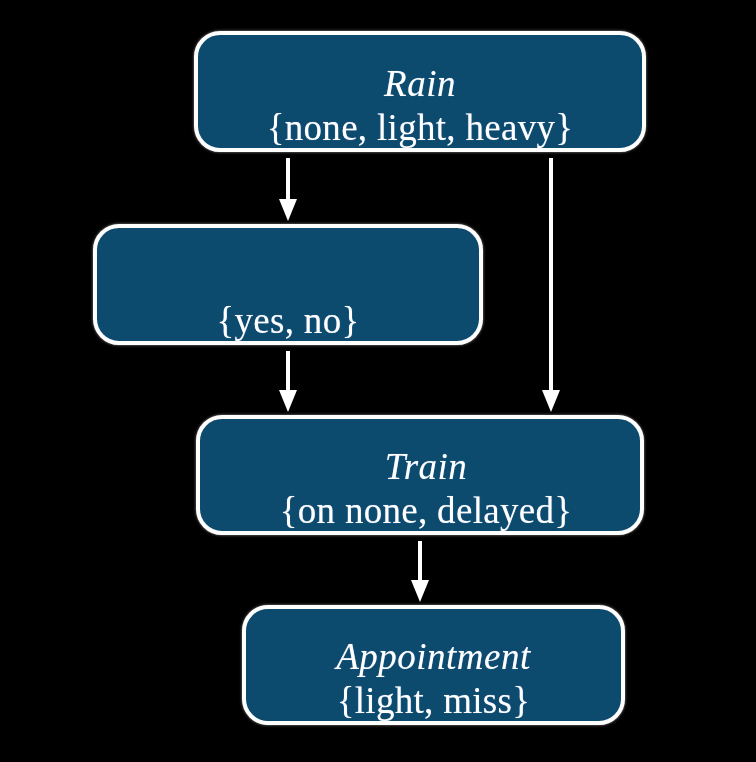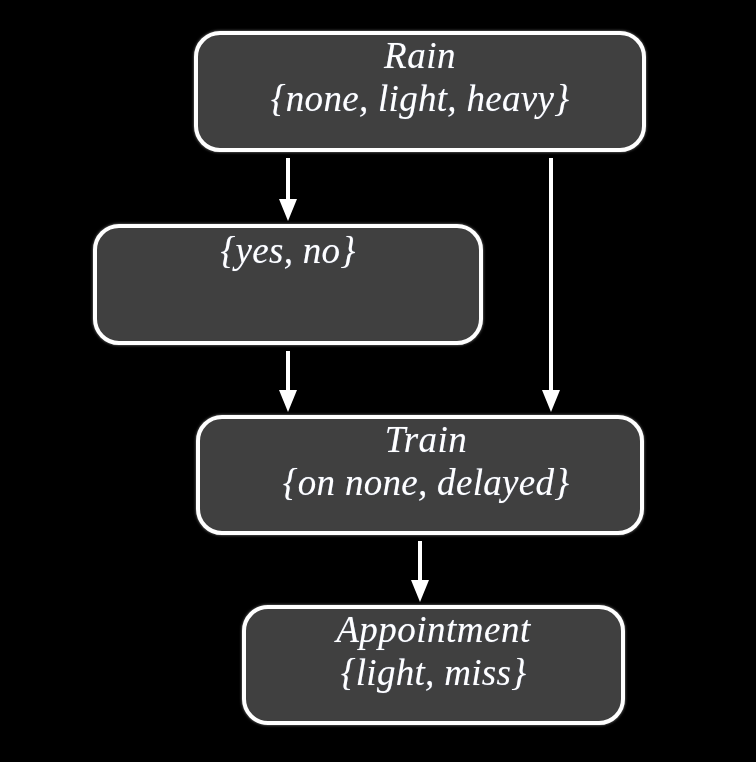--- a/index.html
+++ b/index.html
@@ -12,42 +12,41 @@
     position: relative;
     width: 756px;
     height: 762px;
     background: #000000;
     overflow: hidden;
     font-family: "Liberation Serif", "DejaVu Serif", serif;
   }
   .node {
     position: absolute;
     box-sizing: border-box;
-    background: #404040;
+    background: #0c4a6e;
     border: 4px solid #ffffff;
     border-radius: 26px;
     display: flex;
     flex-direction: column;
     align-items: center;
-    justify-content: flex-start;
+    justify-content: flex-end;
     color: #ffffff;
     text-align: center;
     line-height: 1.12;
     box-shadow: 0 0 3px rgba(255,255,255,0.55);
   }
   .node-title {
     font-style: italic;
     font-weight: 400;
     font-size: 37px;
     letter-spacing: 0.5px;
     text-shadow: 0 0 1px rgba(180,200,255,0.6);
     white-space: nowrap;
   }
   .node-states {
-    font-style: italic;
     font-weight: 400;
     font-size: 37px;
     letter-spacing: 0.3px;
     margin-top: 2px;
     text-shadow: 0 0 1px rgba(180,200,255,0.6);
     white-space: nowrap;
   }
   #edge-layer {
     position: absolute;
     left: 0;

